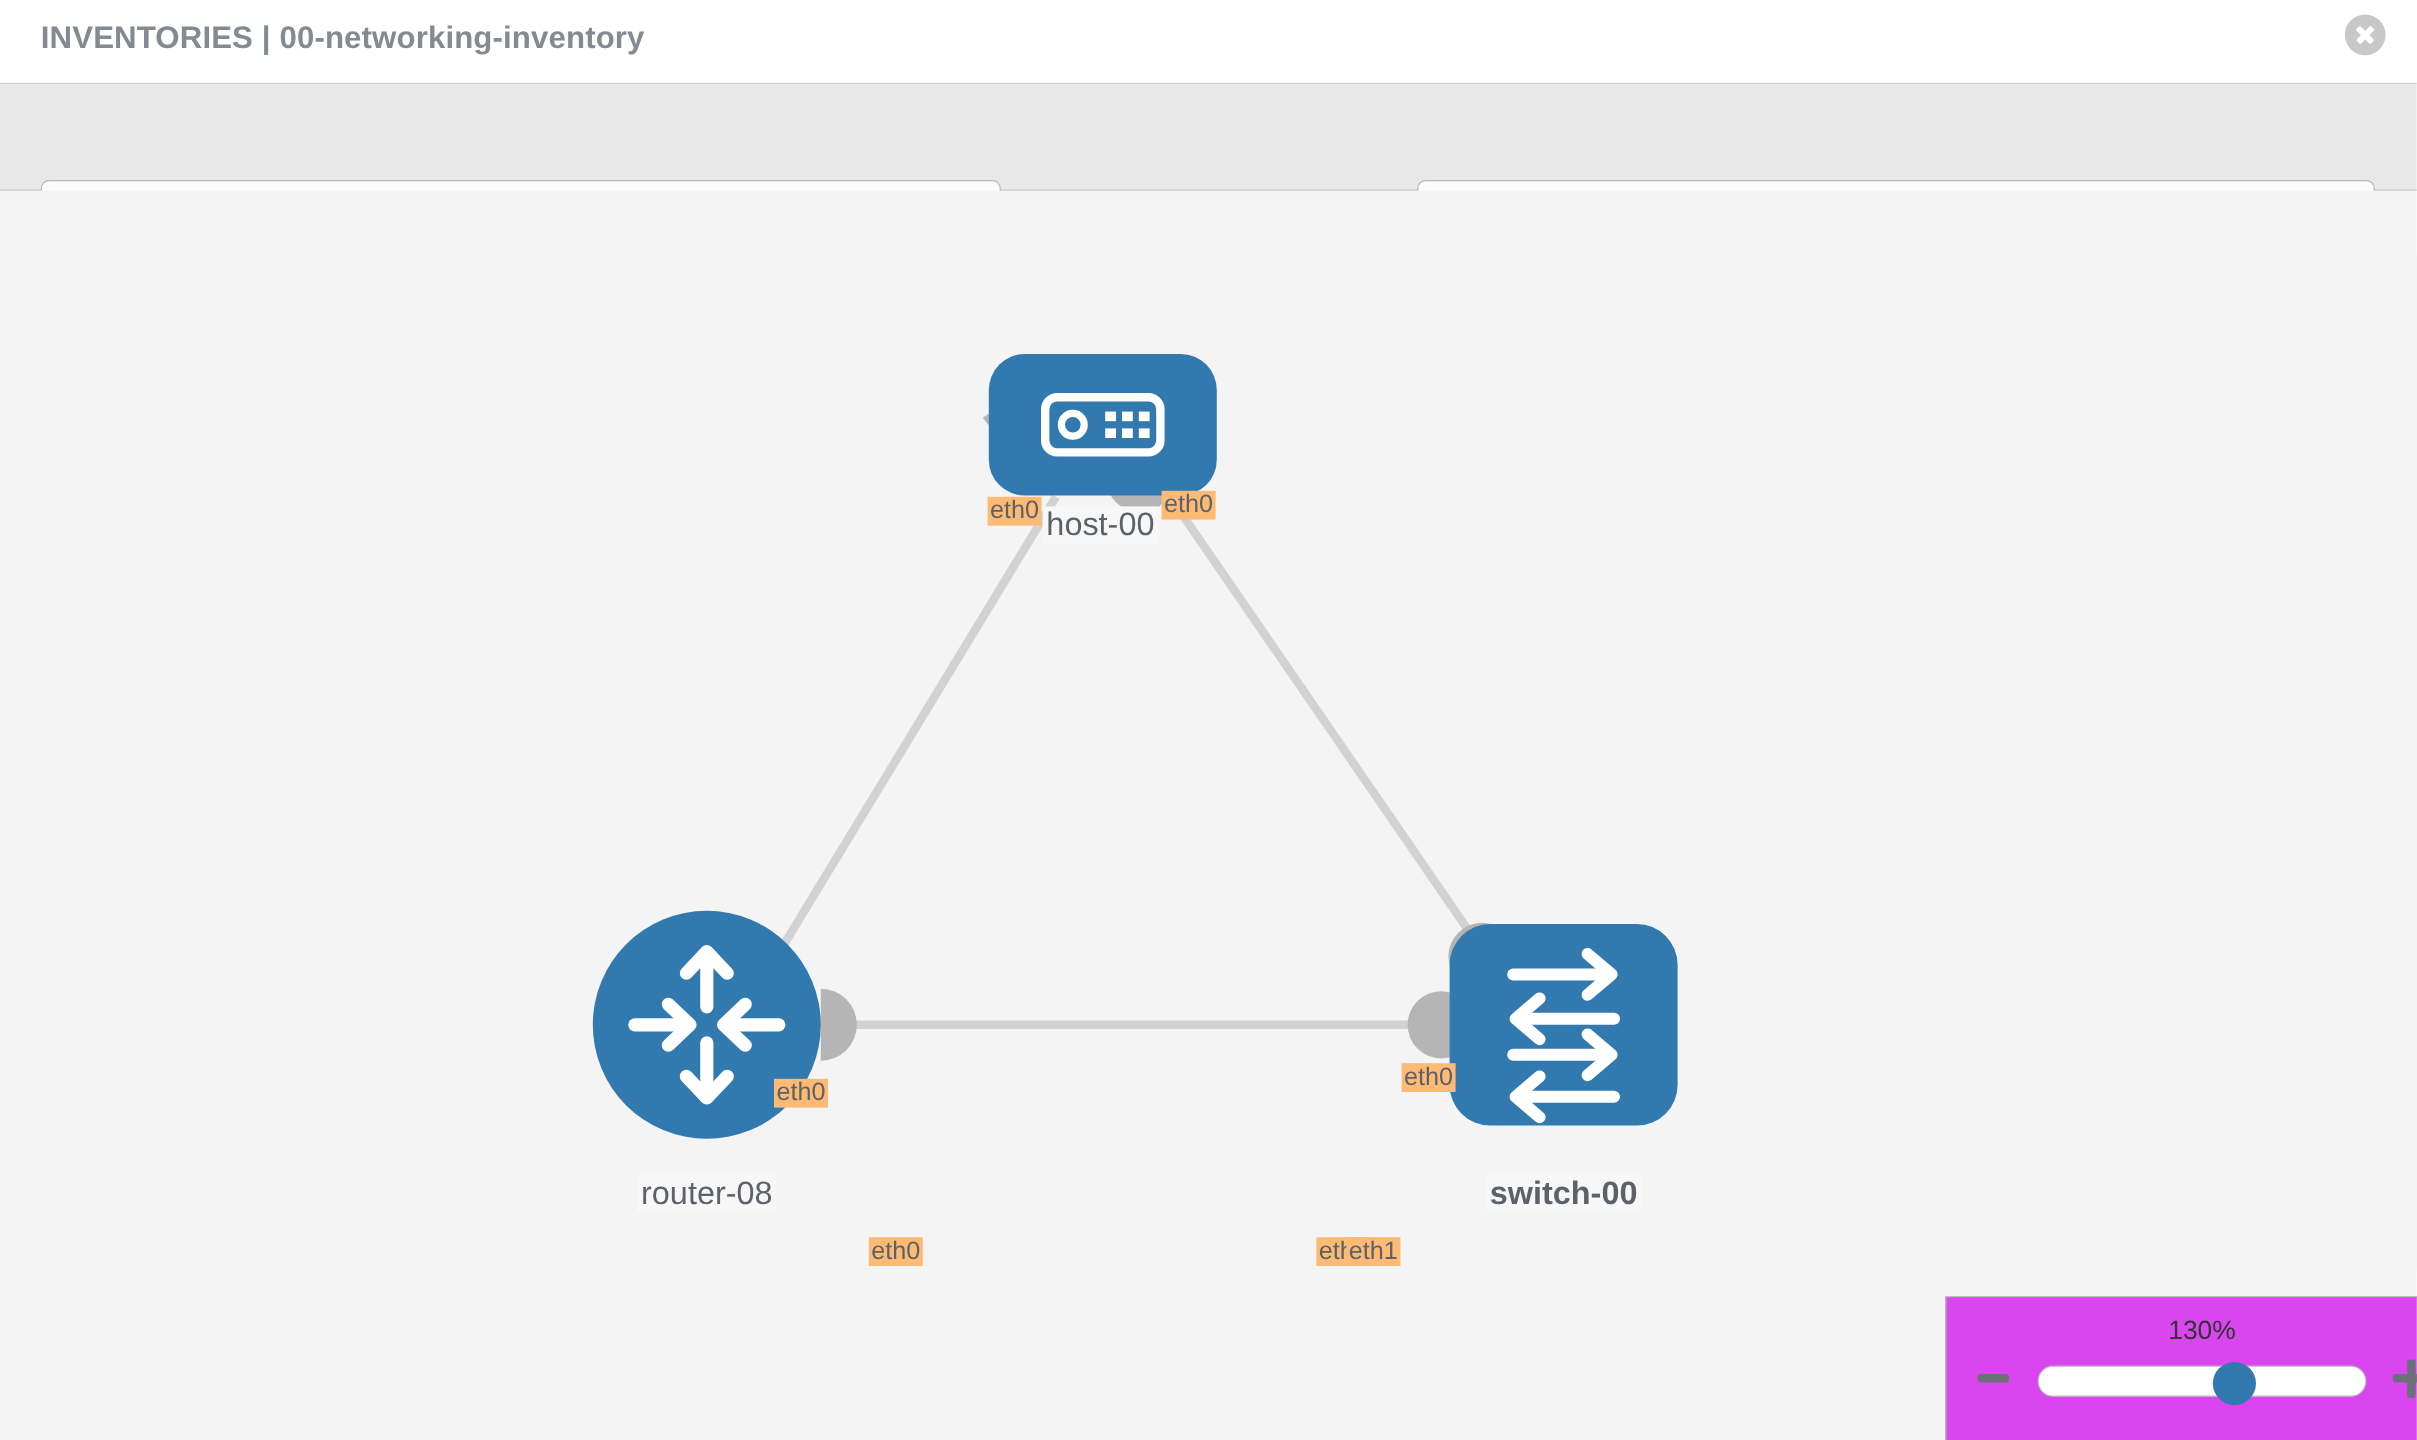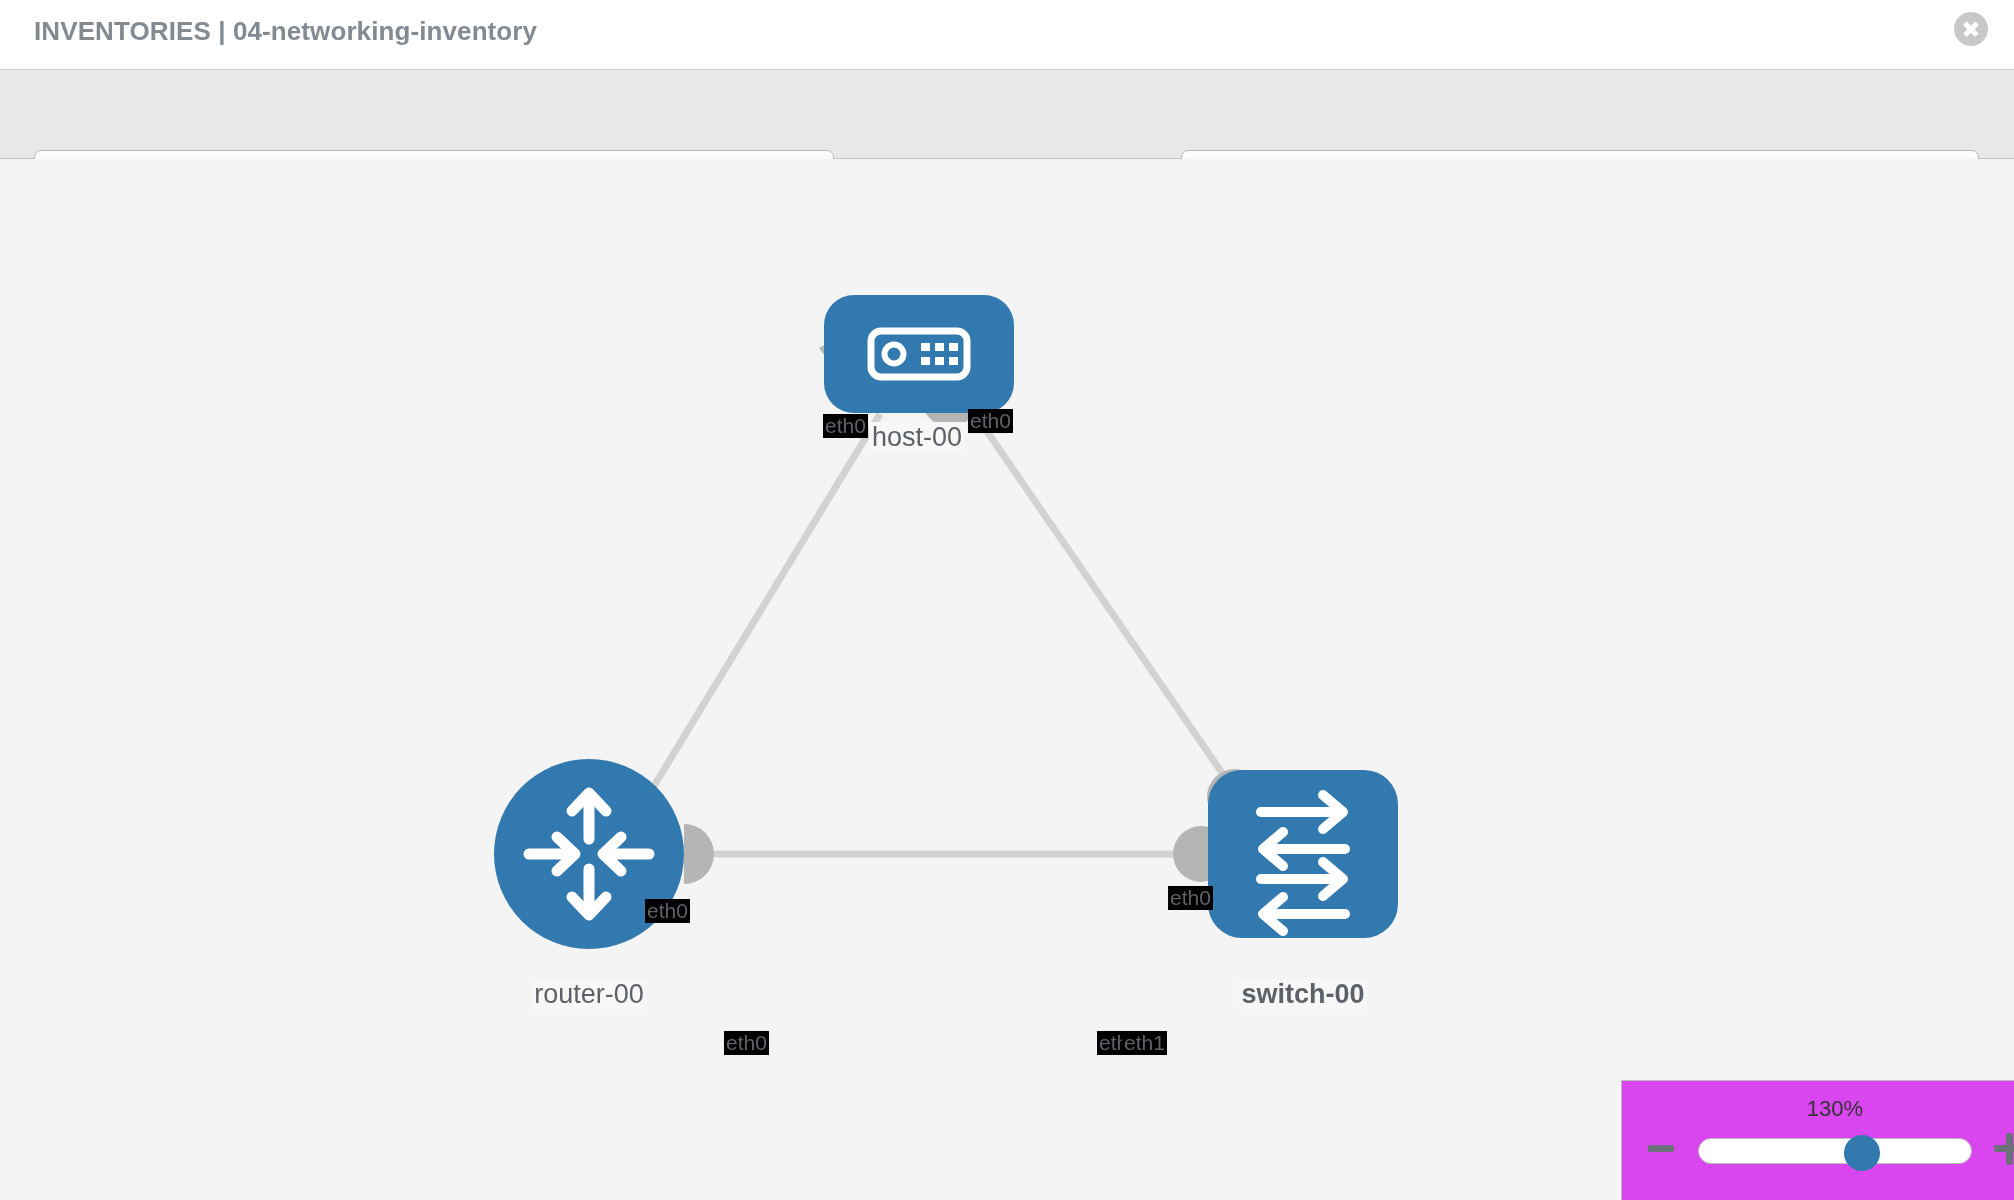--- a/index.html
+++ b/index.html
@@ -71,21 +71,21 @@
   .topology-svg { position:absolute; left:0; top:0; width:2014px; height:1041px; }
 
   .node-label {
     position:absolute; font-size:27px; color:#5d6268;
     background:#f7f7f7; padding:0 3px; white-space:nowrap;
     transform:translateX(-50%);
     margin-top:20px;
   }
   .iface-label {
     position:absolute; font-size:21px; color:#5d6268;
-    background:#000000; padding:0 2px; white-space:nowrap;
+    background:#fdba74; padding:0 2px; white-space:nowrap;
   }
 
   
   .zoom-panel {
     position:absolute; left:1621px; top:1080px; width:427px; height:120px;
     background:#d946ef; border:1px solid #bdbdbd; border-right:none; border-bottom:none;
   }
   .zoom-value {
     position:absolute; left:0; right:0; top:15px; text-align:center;
     font-size:22px; color:#333333;
@@ -110,21 +110,21 @@
     position:absolute; top:-4px; width:36px; height:36px; border-radius:50%;
     background:#3279b0; transform:translateX(-50%); cursor:pointer;
   }
 </style>
 </head>
 <body>
 
 <div class="app">
 
   <div class="header">
-    <div class="header-title">INVENTORIES | 04-networking-inventory</div>
+    <div class="header-title">INVENTORIES | 00-networking-inventory</div>
     <div class="close-btn"></div>
   </div>
 
   <div class="toolbar">
 
     <div class="select-box" id="actions-select">
       <span class="sel-label">ACTIONS</span>
       <span class="caret"></span>
     </div>
 
@@ -212,21 +212,21 @@
             <path d="M1283 673 L1263 690 L1283 707"></path>
           <path d="M1261 720 L1342 720"></path>
             <path d="M1323 703 L1343 720 L1323 737"></path>
           <path d="M1345 755 L1264 755"></path>
             <path d="M1283 738 L1263 755 L1283 772"></path>
         </g>
       </g>
     </svg>
 
     <div class="node-label" style="left:917px; top:243px;">host-00</div>
-    <div class="node-label" style="left:589px; top:800px;">router-00</div>
+    <div class="node-label" style="left:589px; top:800px;">router-08</div>
     <div class="node-label" style="left:1303px; top:800px;font-weight:bold;">switch-00</div>
 
     <div class="iface-label" style="left:823px; top:255px;">eth0</div>
     <div class="iface-label" style="left:968px; top:250px;">eth0</div>
     <div class="iface-label" style="left:645px; top:740px;">eth0</div>
     <div class="iface-label" style="left:1168px; top:727px;">eth0</div>
     <div class="iface-label" style="left:724px; top:872px;">eth0</div>
     <div class="iface-label" style="left:1097px; top:872px;">eth0</div>
     <div class="iface-label" style="left:1122px; top:872px;">eth1</div>
   </div>

